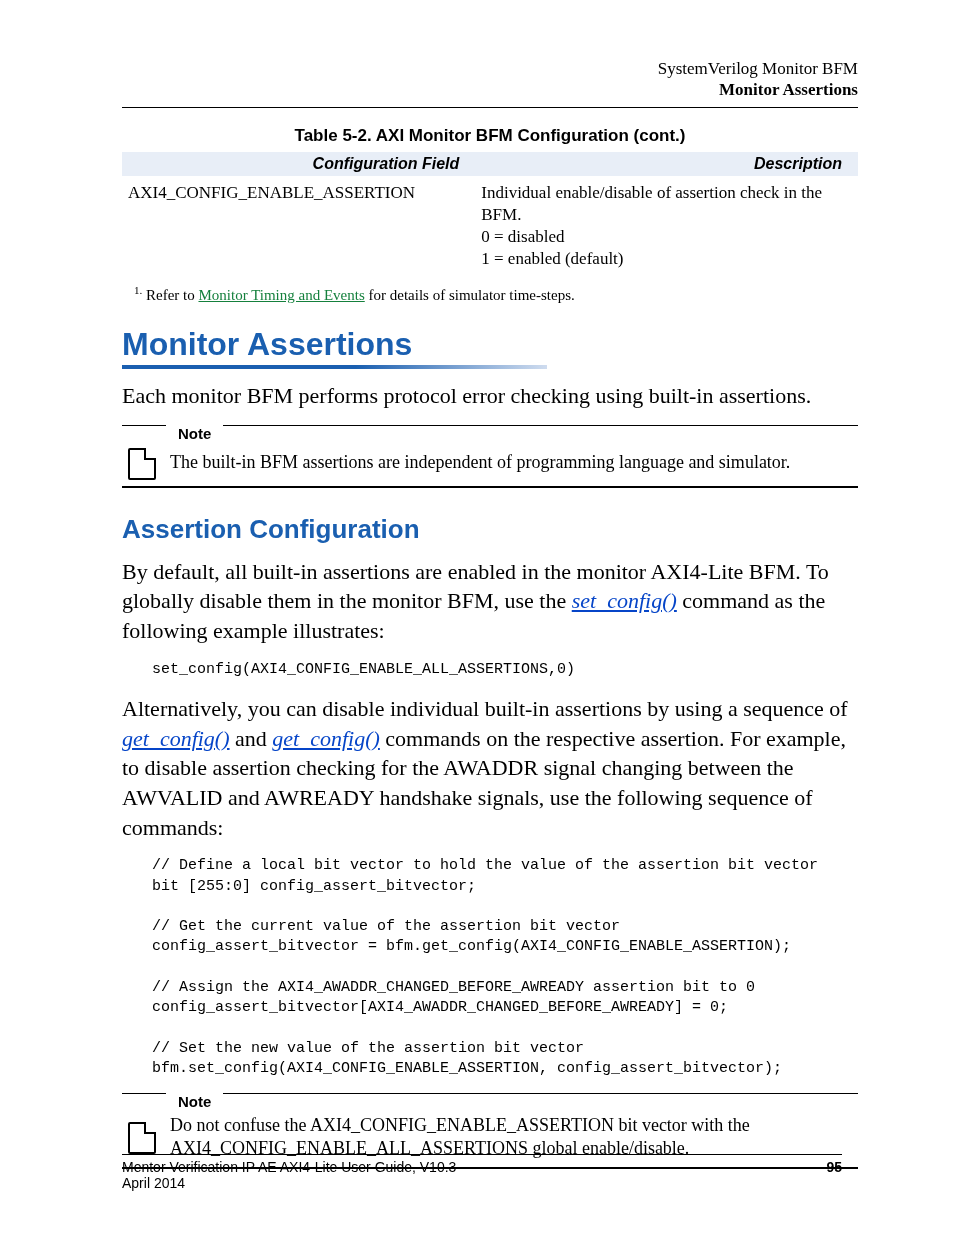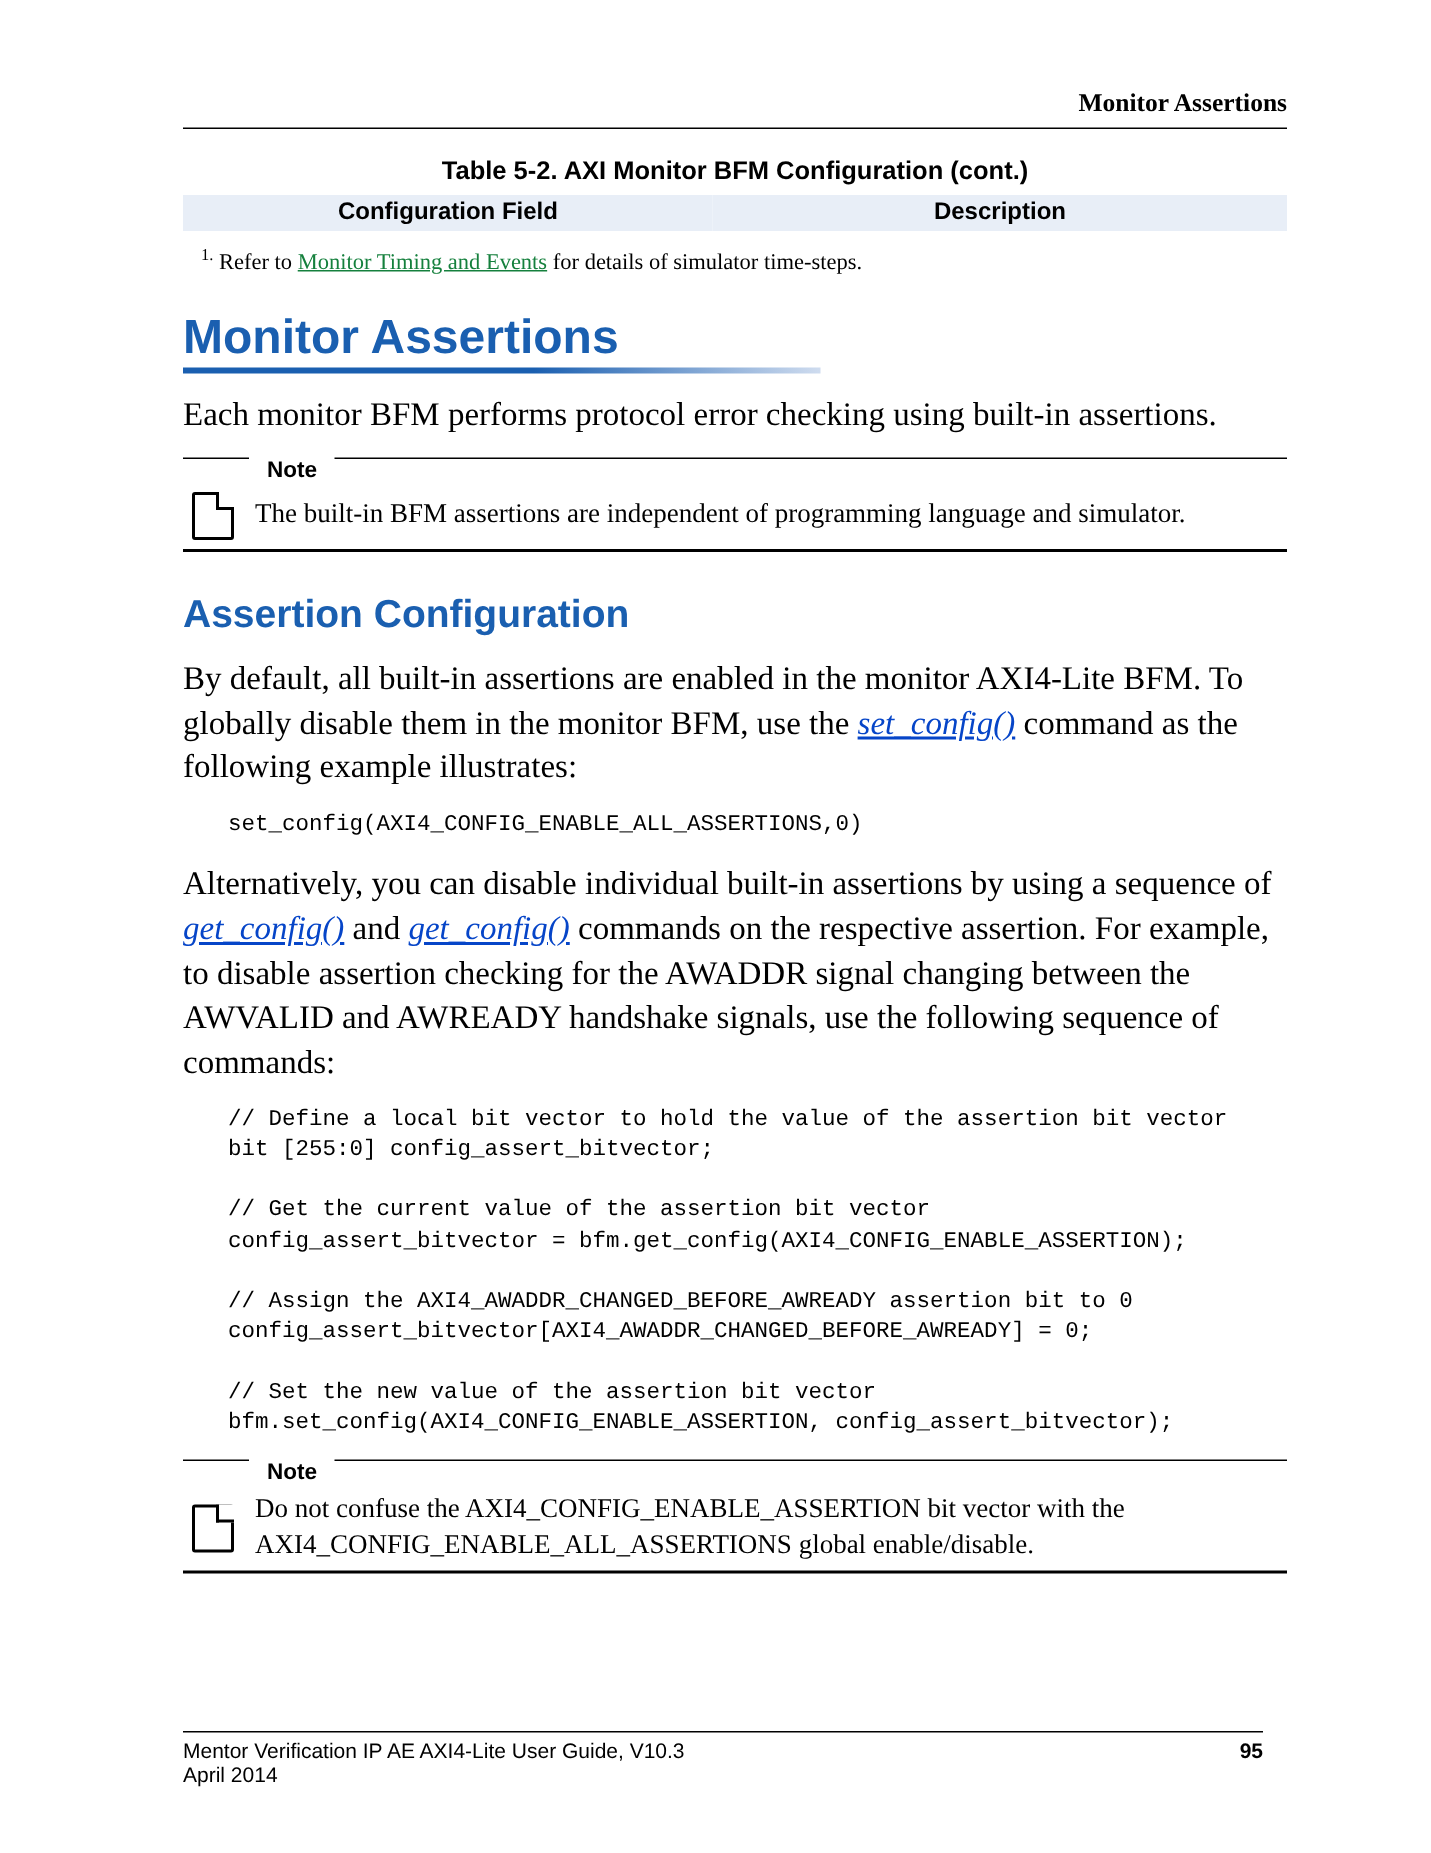--- a/index.html
+++ b/index.html
@@ -34,26 +34,27 @@
     font-family: Arial, Helvetica, sans-serif;
     font-size: 17px;
     margin-bottom: 6px;
   }
   table.config {
     width: 100%;
     border-collapse: collapse;
     font-size: 17px;
   }
   table.config th {
-    text-align: center;
+    text-align: right;
     font-family: Arial, Helvetica, sans-serif;
     font-weight: bold;
     background: #e8eef7;
-    padding: 3px 6px;
+    padding: 3px 16px;
     font-size: 16px;
+    font-style: italic;
   }
   table.config td {
     padding: 6px 6px 4px 6px;
     vertical-align: top;
     line-height: 1.3;
   }
   .footnote {
     font-size: 15px;
     margin: 10px 0 22px 12px;
   }
@@ -170,31 +171,40 @@
     font-family: Arial, Helvetica, sans-serif;
   }
   .footer-page { font-weight: bold; }
 </style>
 </head>
 <body>
 
 <div class="page">
 
   <div class="header-right">
+    <div>SystemVerilog Monitor BFM</div>
     <div class="header-sub">Monitor Assertions</div>
   </div>
   <hr class="header-rule">
 
   <div class="table-caption">Table 5-2. AXI Monitor BFM Configuration (cont.)</div>
   <table class="config">
     <tbody>
         <tr>
       <th style="width:48%">Configuration Field</th>
       <th>Description</th>
     </tr>
+    <tr>
+      <td>AXI4_CONFIG_ENABLE_ASSERTION</td>
+      <td>
+        <span>Individual enable/disable of assertion check in the BFM.</span><br>
+        <span>0 = disabled</span><br>
+        <span>1 = enabled (default)</span>
+      </td>
+    </tr>
   </tbody>
     </table>
 
   <div class="footnote">
     <sup>1.</sup><span> Refer to </span><a class="link-plain" href="#">Monitor Timing and Events</a><span> for details of simulator time-steps.</span>
   </div>
 
   <h1 class="section">Monitor Assertions</h1>
   <div class="section-underline"></div>
 

